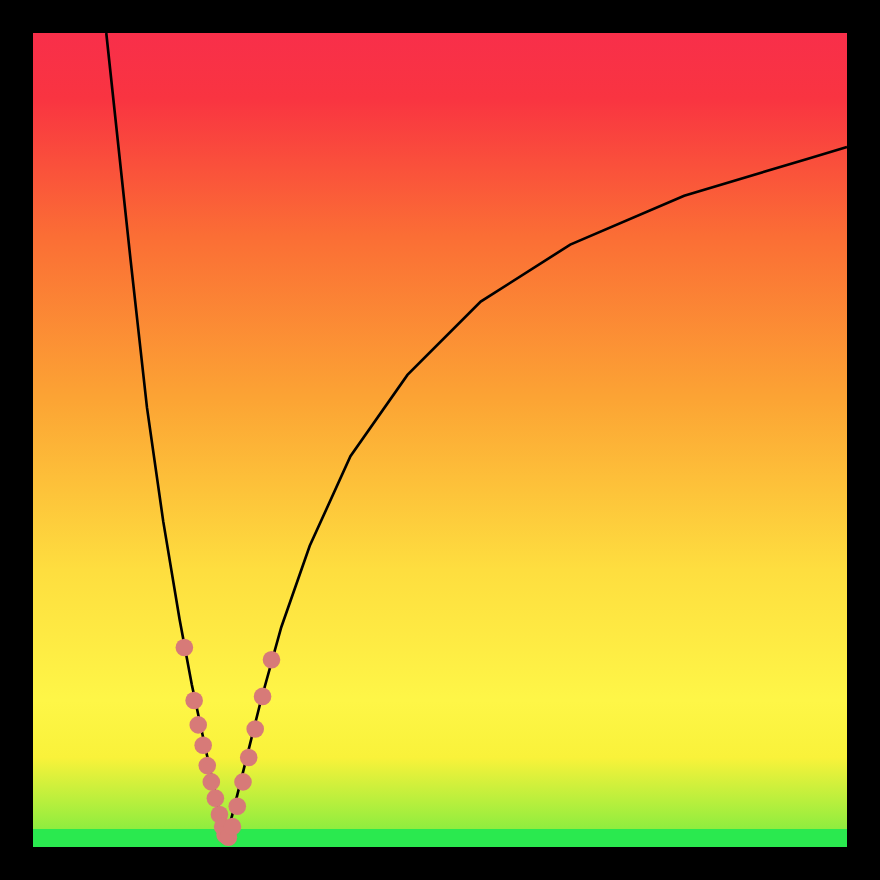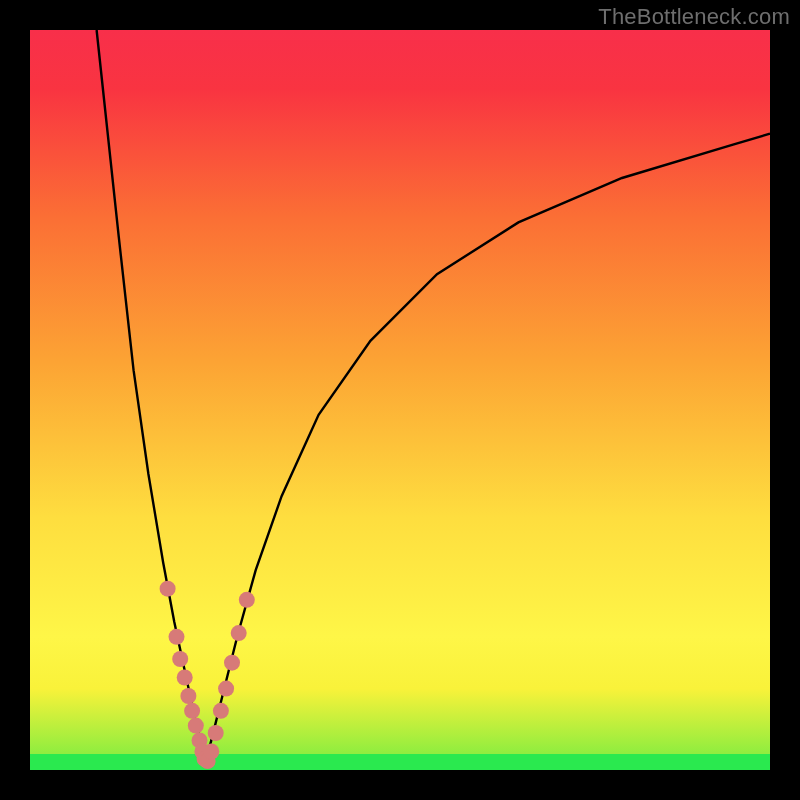--- a/index.html
+++ b/index.html
@@ -80,14 +80,13 @@
           <circle cx="181.3" cy="721.5" r="8" fill="#D77A78"></circle>
           <circle cx="185.7" cy="703.0" r="8" fill="#D77A78"></circle>
           <circle cx="190.9" cy="680.8" r="8" fill="#D77A78"></circle>
           <circle cx="196.1" cy="658.6" r="8" fill="#D77A78"></circle>
           <circle cx="202.0" cy="632.7" r="8" fill="#D77A78"></circle>
           <circle cx="208.7" cy="603.1" r="8" fill="#D77A78"></circle>
           <circle cx="216.8" cy="569.8" r="8" fill="#D77A78"></circle>
         </g>
     </svg>
   </div>
-  <div class="watermark">TheBottleneck.com</div>
 </div>
 
 </body></html>

